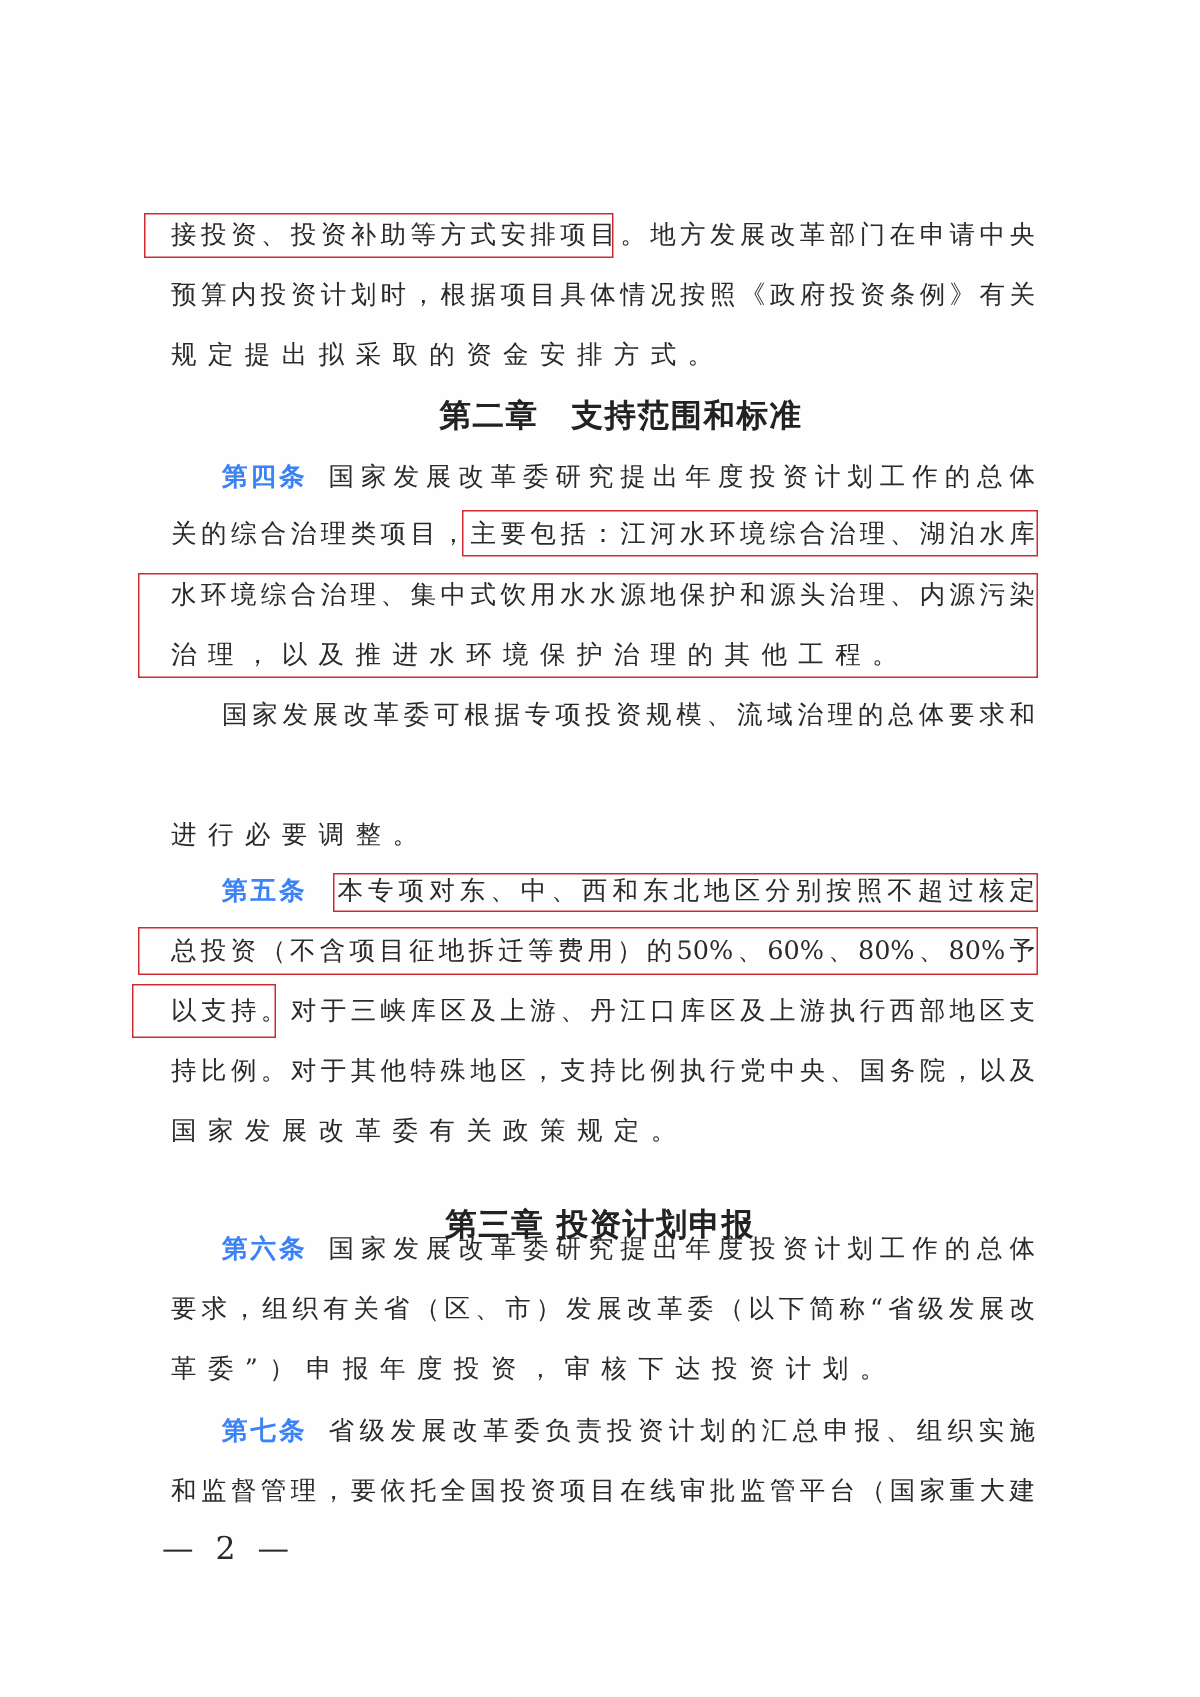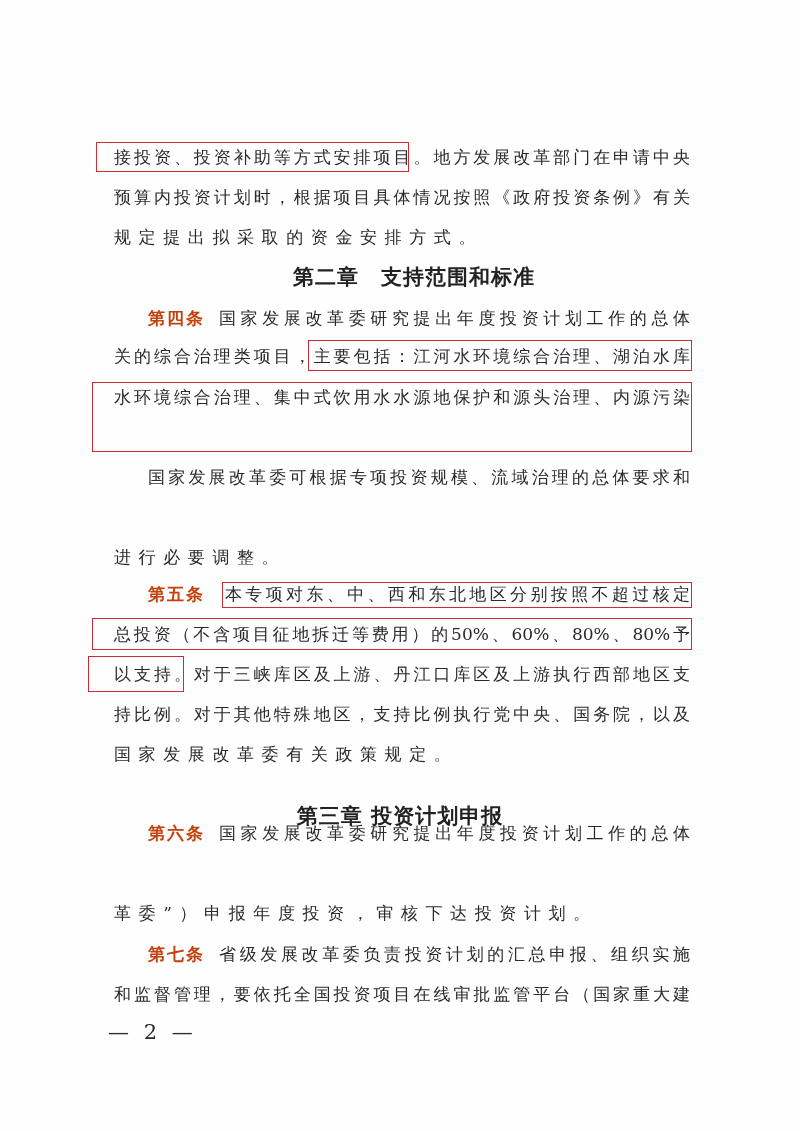--- a/index.html
+++ b/index.html
@@ -48,21 +48,21 @@
       font-size: 21px;
       height: 32px;
       line-height: 32px;
       color: #222;
       letter-spacing: 1px;
     }
     .article-label {
       font-weight: bold;
       letter-spacing: 2px;
       margin-right: 14px;
-      color: #c2410c;
+      color: #3b82f6;
     }
     .hl-box {
       position: absolute;
       border: 1.6px solid #cc2b33;
       box-sizing: border-box;
       pointer-events: none;
     }
     .page-number {
       position: absolute;
       left: 108px;
@@ -83,39 +83,41 @@
   <div class="line" style="top:221px;">规定提出拟采取的资金安排方式。</div>
 
   <div class="heading" style="top:261px; left:14px;">第二章　支持范围和标准</div>
 
   <div class="line indent" style="top:302px; display:flex; justify-content:space-between;">
     <span class="article-label">第四条</span>
     <span style="flex:1; text-align:justify; text-align-last:justify; letter-spacing:0;">国家发展改革委研究提出年度投资计划工作的总体</span>
   </div>
   <div class="line justify" style="top:340px;">关的综合治理类项目，主要包括：江河水环境综合治理、湖泊水库</div>
   <div class="line justify" style="top:381px;">水环境综合治理、集中式饮用水水源地保护和源头治理、内源污染</div>
+  <div class="line" style="top:421px;">治理，以及推进水环境保护治理的其他工程。</div>
 
   <div class="line indent justify" style="top:461px;">国家发展改革委可根据专项投资规模、流域治理的总体要求和</div>
   <div class="line" style="top:541px;">进行必要调整。</div>
 
   <div class="line indent" style="top:578px; display:flex; justify-content:space-between;">
     <span class="article-label">第五条</span>
     <span style="flex:1; text-align:justify; text-align-last:justify; letter-spacing:0; padding-left:6px;">本专项对东、中、西和东北地区分别按照不超过核定</span>
   </div>
   <div class="line justify" style="top:618px;">总投资（不含项目征地拆迁等费用）的50%、60%、80%、80%予</div>
   <div class="line justify" style="top:658px;">以支持。对于三峡库区及上游、丹江口库区及上游执行西部地区支</div>
   <div class="line justify" style="top:698px;">持比例。对于其他特殊地区，支持比例执行党中央、国务院，以及</div>
   <div class="line" style="top:738px;">国家发展改革委有关政策规定。</div>
 
   <div class="heading" style="top:776px;margin-top:24px;">第三章 投资计划申报</div>
 
   <div class="line indent" style="top:817px; display:flex; justify-content:space-between;">
     <span class="article-label">第六条</span>
     <span style="flex:1; text-align:justify; text-align-last:justify; letter-spacing:0;">国家发展改革委研究提出年度投资计划工作的总体</span>
   </div>
+  <div class="line justify" style="top:857px;">要求，组织有关省（区、市）发展改革委（以下简称“省级发展改</div>
   <div class="line" style="top:897px;">革委”）申报年度投资，审核下达投资计划。</div>
 
   <div class="line indent" style="top:938px; display:flex; justify-content:space-between;">
     <span class="article-label">第七条</span>
     <span style="flex:1; text-align:justify; text-align-last:justify; letter-spacing:0;">省级发展改革委负责投资计划的汇总申报、组织实施</span>
   </div>
   <div class="line justify" style="top:978px;">和监督管理，要依托全国投资项目在线审批监管平台（国家重大建</div>
 
   <div class="page-number">— 2 —</div>
 

